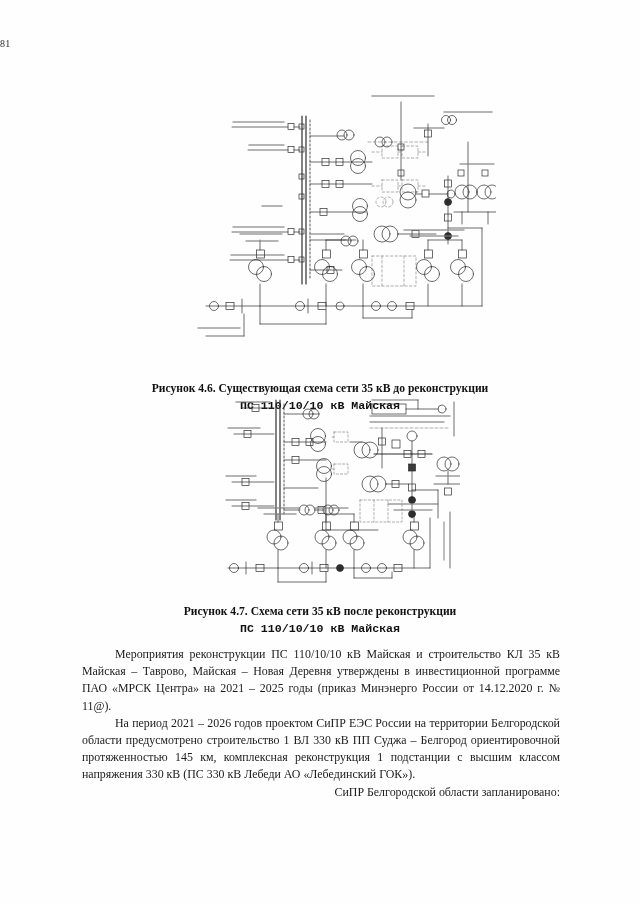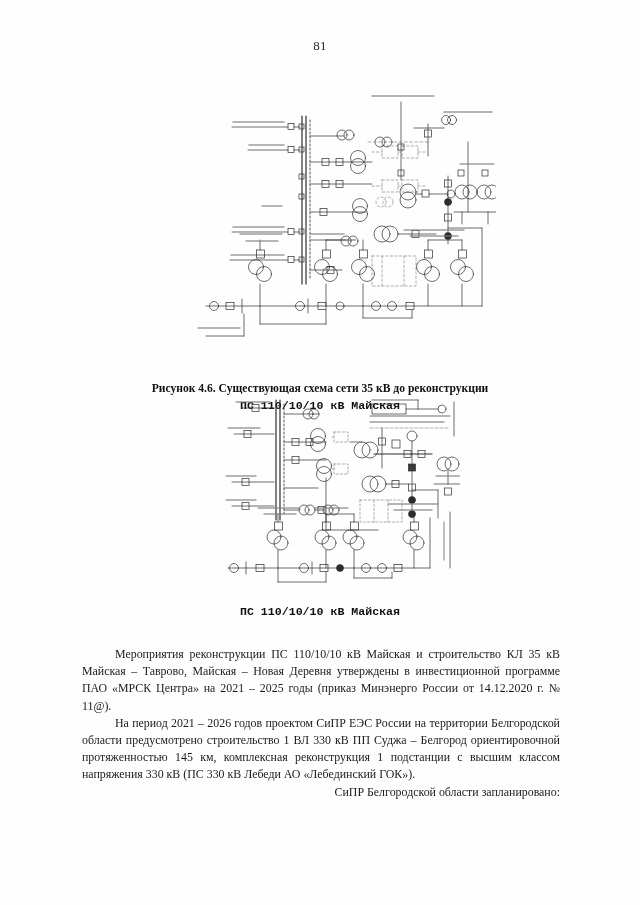--- a/index.html
+++ b/index.html
@@ -21,22 +21,21 @@
     inset: 0;
     background: #fefefe;
   }
 
   
   .page-number {
     position: absolute;
     top: 38px;
     left: 0;
     width: 640px;
-    text-align: center;
-    font-size: 13px;
+    font-size: 10px;
     color: #2b2b2b;
     letter-spacing: .3px;
   }
 
   
   .figure {
     position: absolute;
   }
   #figure-1 { left: 196px; top: 84px; width: 300px; height: 262px; }
   #figure-2 { left: 222px; top: 392px; width: 238px; height: 200px; }
@@ -505,20 +504,21 @@
         <g stroke="#7d7d7d" stroke-width="1.4" opacity=".7">
           <line x1="222" y1="130" x2="222" y2="168"></line>
         </g>
         <line x1="228" y1="120" x2="228" y2="176"></line>
 
       </g>
     </svg>
   </div>
 
   <div class="caption" id="caption-2">
+    <span>Рисунок 4.7. Схема сети 35 кВ после реконструкции</span>
     <span class="line2">ПС 110/10/10 кВ Майская</span>
   </div>
 
   <div class="body-text">
     <p>Мероприятия реконструкции ПС 110/10/10 кВ Майская и строительство КЛ 35 кВ Майская – Таврово, Майская – Новая Деревня утверждены в инвестиционной программе ПАО «МРСК Центра» на 2021 – 2025 годы (приказ Минэнерго России от 14.12.2020 г. № 11@).</p>
     <p>На период 2021 – 2026 годов проектом СиПР ЕЭС России на территории Белгородской области предусмотрено строительство 1 ВЛ 330 кВ ПП Суджа – Белгород ориентировочной протяженностью 145 км, комплексная реконструкция 1 подстанции с высшим классом напряжения 330 кВ (ПС 330 кВ Лебеди АО «Лебединский ГОК»).</p>
     <p>СиПР Белгородской области запланировано:</p>
   </div>
 
 </div>

